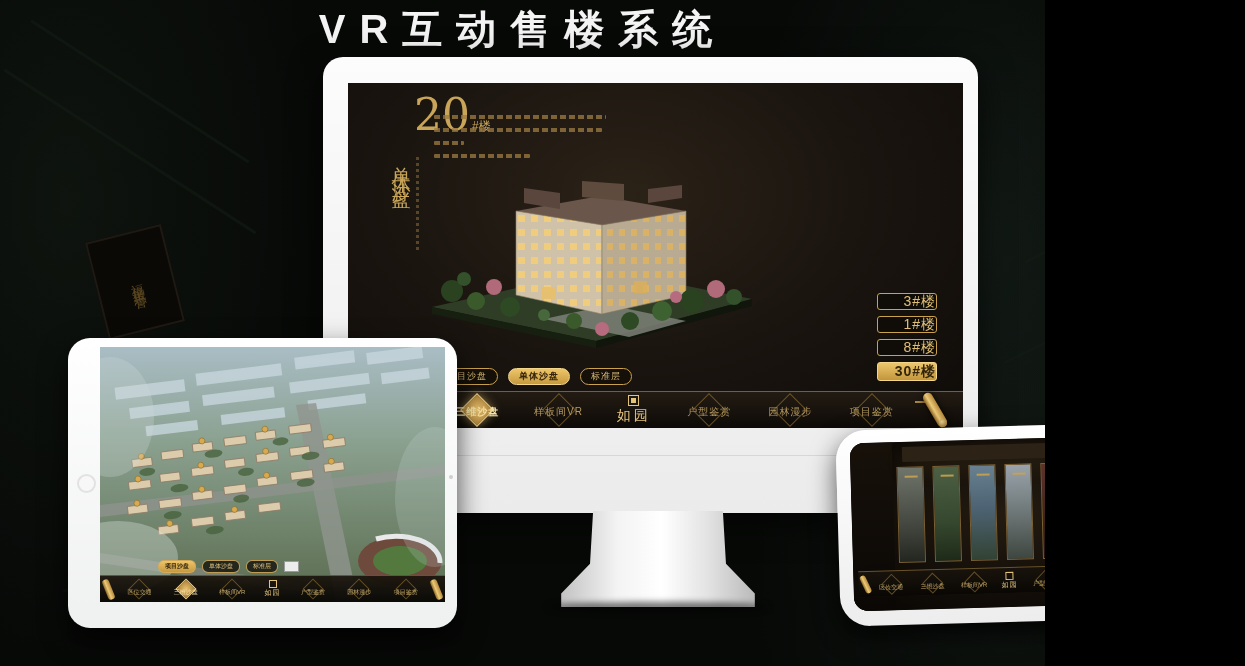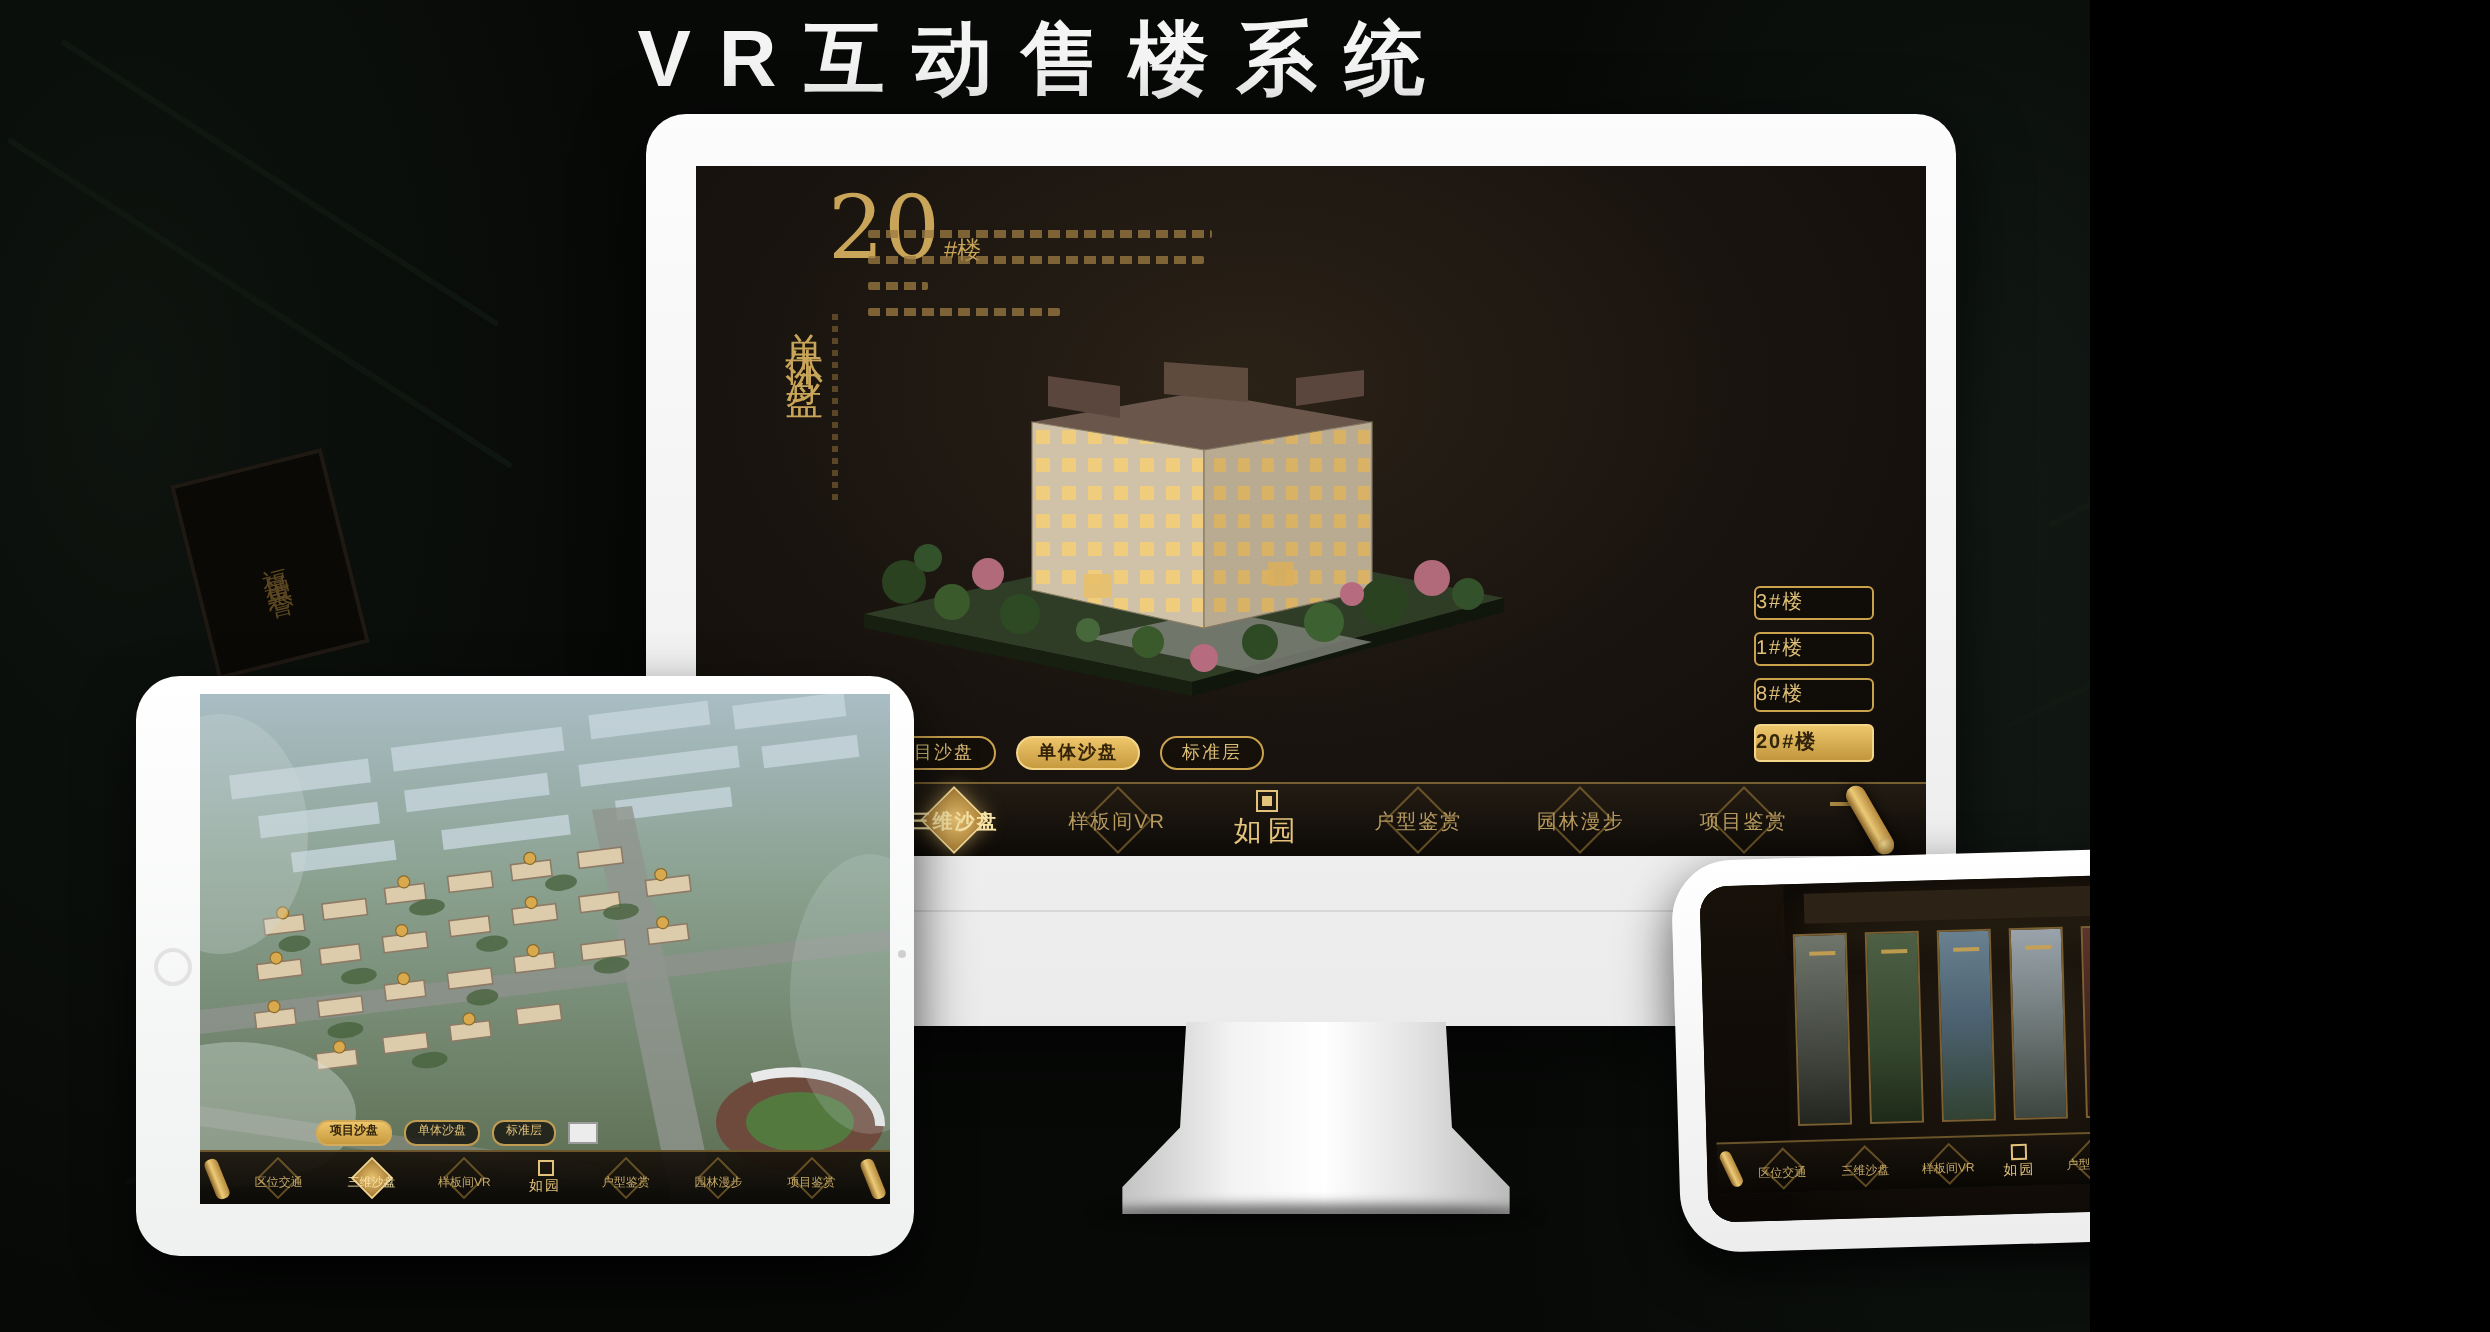--- a/index.html
+++ b/index.html
@@ -50,22 +50,22 @@
   .m-vert-side{position:absolute;left:68px;top:74px;width:3px;height:96px;opacity:.55;
     background:repeating-linear-gradient(180deg,#8a6e3a 0 3px,transparent 3px 6px);}
   .m-desc{position:absolute;left:86px;top:32px;width:350px;}
   .m-desc-line{height:4px;margin-bottom:9px;border-radius:1px;opacity:.75;
     background:repeating-linear-gradient(90deg,#9c7b42 0 6px,transparent 6px 9px);}
   .w1{width:172px;} .w2{width:168px;} .w3{width:30px;} .w4{width:96px;}
 
   .m-building{position:absolute;left:76px;top:86px;}
 
   .m-floors{position:absolute;right:26px;top:210px;display:flex;flex-direction:column;gap:6px;}
-  .m-floor{width:58px;height:15px;line-height:15px;text-align:left;border:1px solid #caa24e;
-    border-radius:3px;font-size:10px;color:#e0c078;background:rgba(15,12,8,.75);letter-spacing:1px;cursor:pointer;}
+  .m-floor{width:58px;height:15px;line-height:15px;text-align:right;border:1px solid #caa24e;
+    border-radius:3px;font-size:14px;color:#e0c078;background:rgba(15,12,8,.75);letter-spacing:1px;cursor:pointer;}
   .m-floor.active{background:linear-gradient(180deg,#edc66c,#c2963c);color:#33250c;font-weight:bold;
     height:17px;line-height:17px;border-color:#f3d68a;}
 
   .m-tabs{position:absolute;left:88px;top:285px;display:flex;gap:10px;}
   .m-tab{height:15px;line-height:15px;padding:0 10px;border:1px solid #caa24e;border-radius:9px;
     font-size:9px;color:#dcbd78;background:rgba(20,15,8,.8);cursor:pointer;letter-spacing:1px;}
   .m-tab.active{background:linear-gradient(180deg,#eec56a,#c79a3e);color:#352408;
     border-color:#f3d68a;font-weight:bold;}
 
   .m-nav{position:absolute;left:0;top:308px;width:615px;height:37px;box-sizing:border-box;
@@ -229,21 +229,21 @@
         <circle cx="310" cy="128" r="8" fill="#33512a"></circle>
         <circle cx="120" cy="146" r="6" fill="#46683a"></circle>
         <circle cx="252" cy="128" r="6" fill="#b76b7e"></circle>
         <circle cx="40" cy="110" r="7" fill="#33512a"></circle>
       </svg>
 
       <div class="m-floors">
         <div class="m-floor">3#楼</div>
         <div class="m-floor">1#楼</div>
         <div class="m-floor">8#楼</div>
-        <div class="m-floor active">20#楼</div>
+        <div class="m-floor active">30#楼</div>
       </div>
 
       <div class="m-tabs">
         <div class="m-tab">项目沙盘</div>
         <div class="m-tab active">单体沙盘</div>
         <div class="m-tab">标准层</div>
       </div>
 
       <div class="m-nav">
         <div class="m-nav-item">

